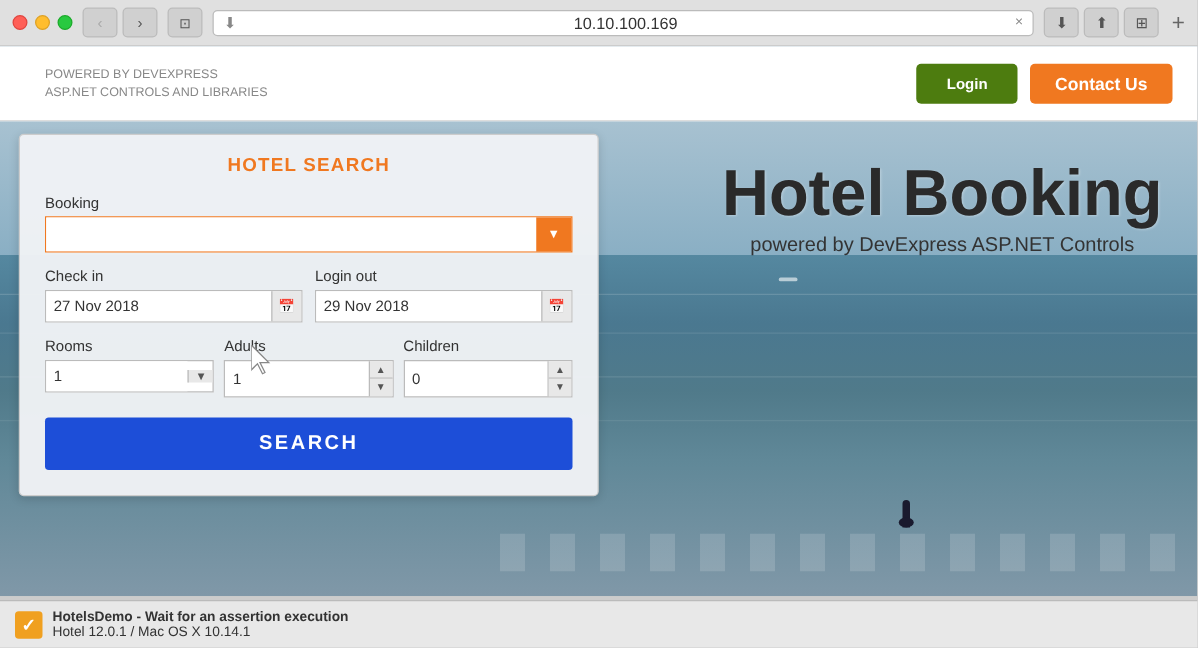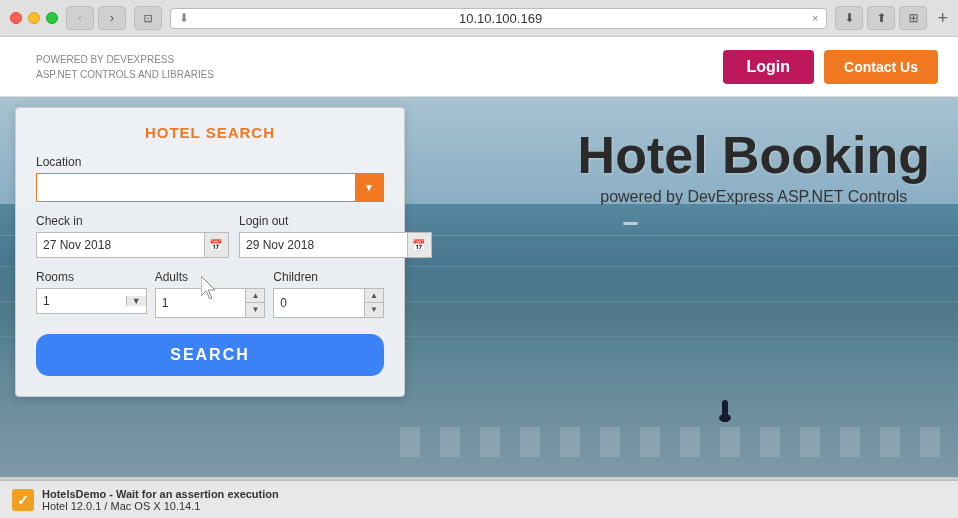--- a/index.html
+++ b/index.html
@@ -181,25 +181,25 @@
       color: #888;
       line-height: 1.5;
       text-transform: uppercase;
     }
     .header-buttons {
       margin-left: auto;
       display: flex;
       gap: 10px;
     }
     .btn-login {
-      background: #be185d;
+      background: #4d7c0f;
       color: white;
       border: none;
       padding: 8px 24px;
-      font-size: 16px;
+      font-size: 12px;
       font-weight: bold;
       border-radius: 4px;
       cursor: pointer;
     }
     .btn-contact {
       background: #f07820;
       color: white;
       border: none;
       padding: 8px 20px;
       font-size: 14px;
@@ -233,21 +233,21 @@
       font-size: 16px;
       color: #333;
       margin-top: 4px;
     }
 
     
     .search-panel {
       position: absolute;
       left: 15px;
       top: 10px;
-      width: 390px;
+      width: 464px;
       background: rgba(240, 242, 245, 0.97);
       border: 1px solid #ccc;
       border-radius: 4px;
       padding: 16px 20px 20px;
       z-index: 10;
       box-shadow: 0 2px 8px rgba(0,0,0,0.15);
     }
     .search-title {
       text-align: center;
       color: #f07820;
@@ -370,28 +370,28 @@
       width: 18px;
       height: 14px;
       cursor: pointer;
       display: flex; align-items: center; justify-content: center;
       font-size: 8px; color: #555;
       line-height: 1;
     }
     .spin-btn:first-child { border-bottom: 1px solid #bbb; }
     .search-btn {
       width: 100%;
-      background: #3b82f6;
+      background: #1d4ed8;
       color: white;
       border: none;
       padding: 12px;
       font-size: 16px;
       font-weight: bold;
       letter-spacing: 2px;
-      border-radius: 13px;
+      border-radius: 3px;
       cursor: pointer;
       text-transform: uppercase;
     }
 
     
     .cursor {
       position: absolute;
       top: 168px;
       left: 185px;
       z-index: 100;
@@ -468,21 +468,21 @@
     <div class="hero-title-area">
       <div class="hero-title">Hotel Booking</div>
       <div class="hero-subtitle">powered by DevExpress ASP.NET Controls</div>
     </div>
 
     <div class="search-panel">
       <div class="search-title">HOTEL SEARCH</div>
 
       
       <div class="form-group">
-        <label class="form-label">Location</label>
+        <label class="form-label">Booking</label>
         <div class="location-input-wrap">
           <input class="location-input" type="text" placeholder="" style="">
           <button class="dropdown-btn">▼</button>
         </div>
       </div>
 
       
       <div class="date-row">
         <div class="date-group">
           <label class="form-label">Check in</label>

